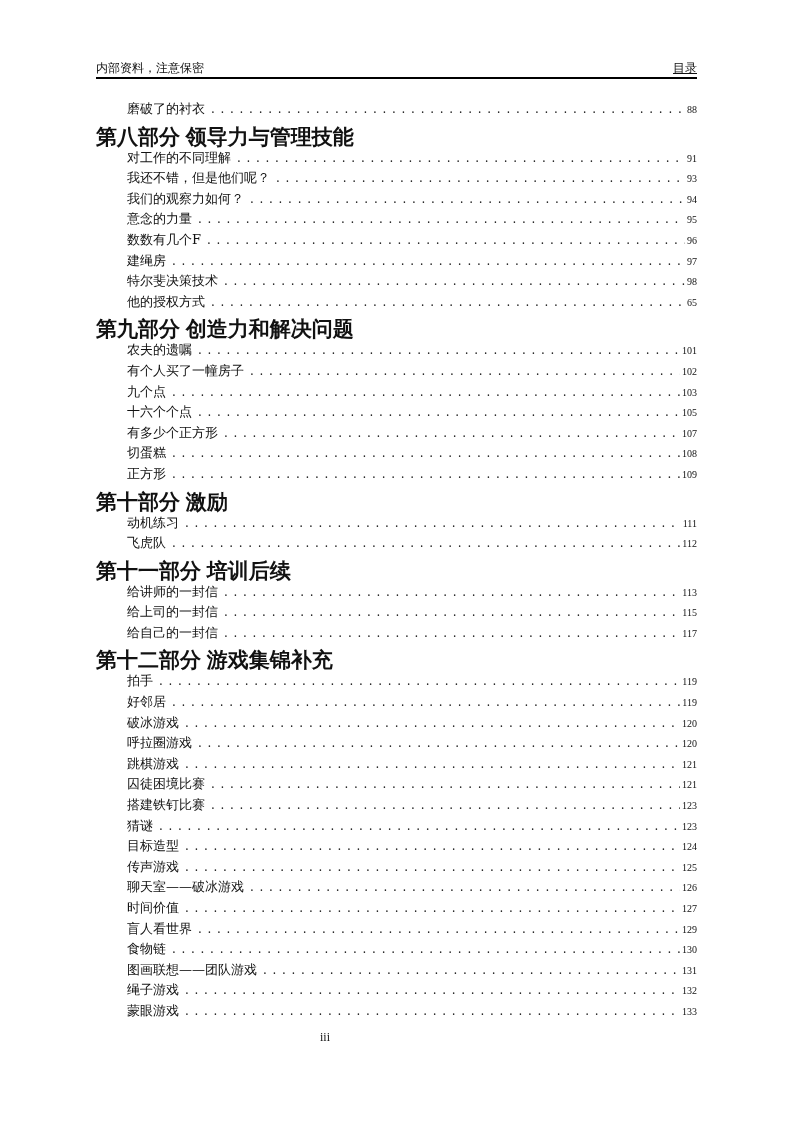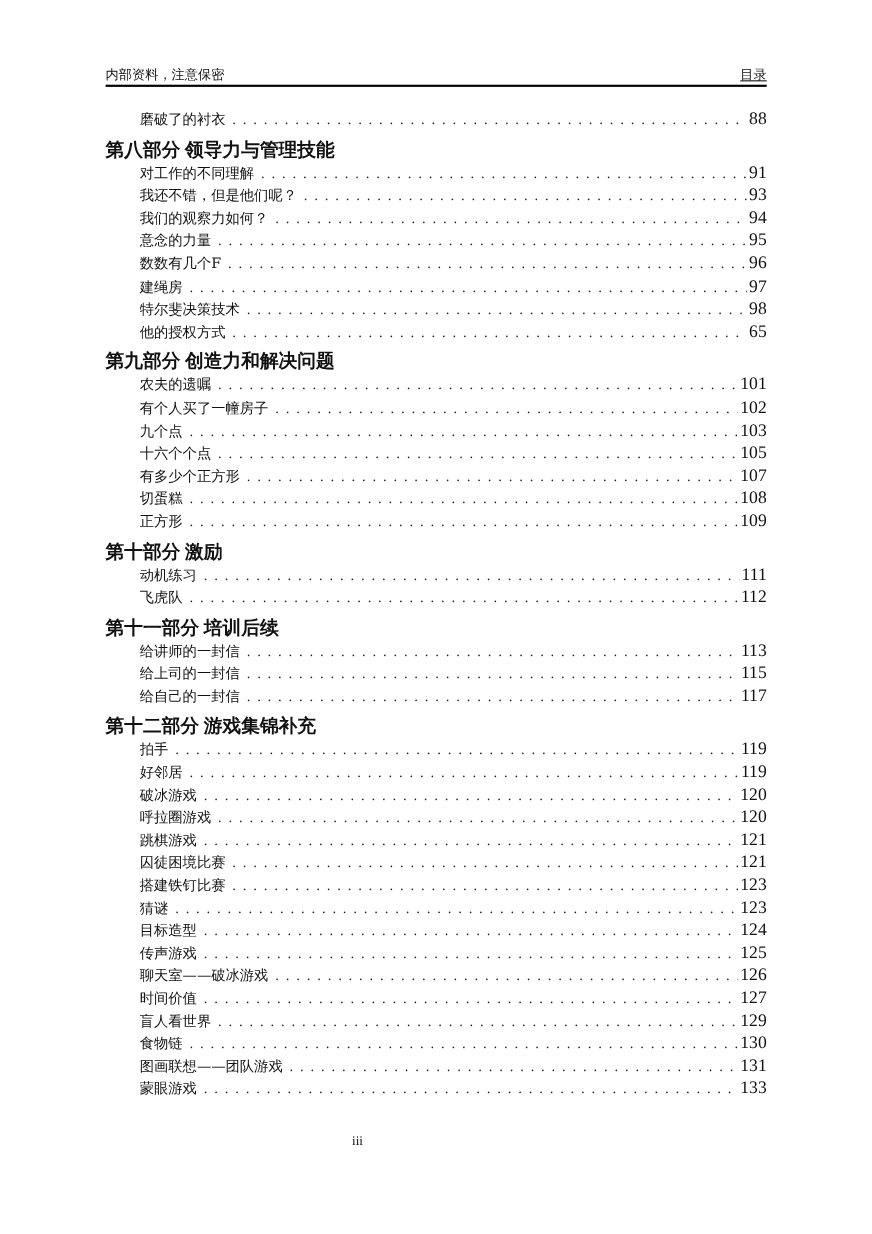--- a/index.html
+++ b/index.html
@@ -2,26 +2,26 @@
 <html><head>
 <meta charset="utf-8">
 <style>
   html, body { margin: 0; padding: 0; background: #ffffff; }
   body { width: 793px; height: 1122px; position: relative; font-family: "DejaVu Serif", "Liberation Serif", serif; color: #111; overflow: hidden; }
   .page-header { position: absolute; left: 96px; top: 60px; width: 601px; height: 18px; font-size: 12px; }
   .page-header .left { position: absolute; left: 0; top: 0; text-align: center; }
   .page-header .right { position: absolute; right: 0; top: 0; text-decoration: underline; }
   .header-rule { position: absolute; left: 96px; top: 77px; width: 601px; height: 2px; background: #000; }
   #toc { position: absolute; left: 96px; top: 99px; width: 601px; }
-  .section-title { font-family: Liberation Serif, serif; font-weight: bold; font-size: 17px; height: 20px; line-height: 20px; margin-top: 7px; margin-bottom: 1px; }
+  .section-title { font-family: Liberation Sans, sans-serif; font-weight: bold; font-size: 21px; height: 20px; line-height: 20px; margin-top: 7px; margin-bottom: 1px; }
   .entry { display: flex; align-items: baseline; height: 20.6px; line-height: 20.6px; font-size: 13px; padding-left: 31px; }
   .entry .title { white-space: nowrap; padding-right: 6px; }
   .entry .leader { flex: 1; overflow: hidden; white-space: nowrap; letter-spacing: 4.9px; color: #222; font-size: 12px; }
   .entry .leader::before { content: ". . . . . . . . . . . . . . . . . . . . . . . . . . . . . . . . . . . . . . . . . . . . . . . . . . . . . . . . . . . . . . . . . . . . . . . . . . . . . . . . . . . . . . . . . . . . . . . . . . . . . . . . . . . ."; letter-spacing: 0; word-spacing: 1.9px; }
-  .entry .page { white-space: nowrap; font-family: "Liberation Serif", serif; font-size: 16px; text-align: right; padding-left: 2px; }
+  .entry .page { white-space: nowrap; font-family: "Liberation Serif", serif; font-size: 10px; text-align: right; padding-left: 2px; }
   .page-number { position: absolute; left: 0; width: 650px; top: 1030px; text-align: center; font-size: 12px; font-family: "Liberation Serif", serif; }
 </style>
 </head>
 <body>
 
 <div class="page-header">
   <span class="left">内部资料，注意保密</span>
   <span class="right">目录</span>
 </div>
 <div class="header-rule"></div>
@@ -206,19 +206,24 @@
       <span class="title">食物链</span>
       <span class="leader"></span>
       <span class="page">130</span>
     </div>
     <div class="entry">
       <span class="title">图画联想——团队游戏</span>
       <span class="leader"></span>
       <span class="page">131</span>
     </div>
     <div class="entry">
+      <span class="title">绳子游戏</span>
+      <span class="leader"></span>
+      <span class="page">132</span>
+    </div>
+    <div class="entry">
       <span class="title">蒙眼游戏</span>
       <span class="leader"></span>
       <span class="page">133</span>
     </div>
   </div>
 
 <div class="page-number">iii</div>
 
 </body></html>

